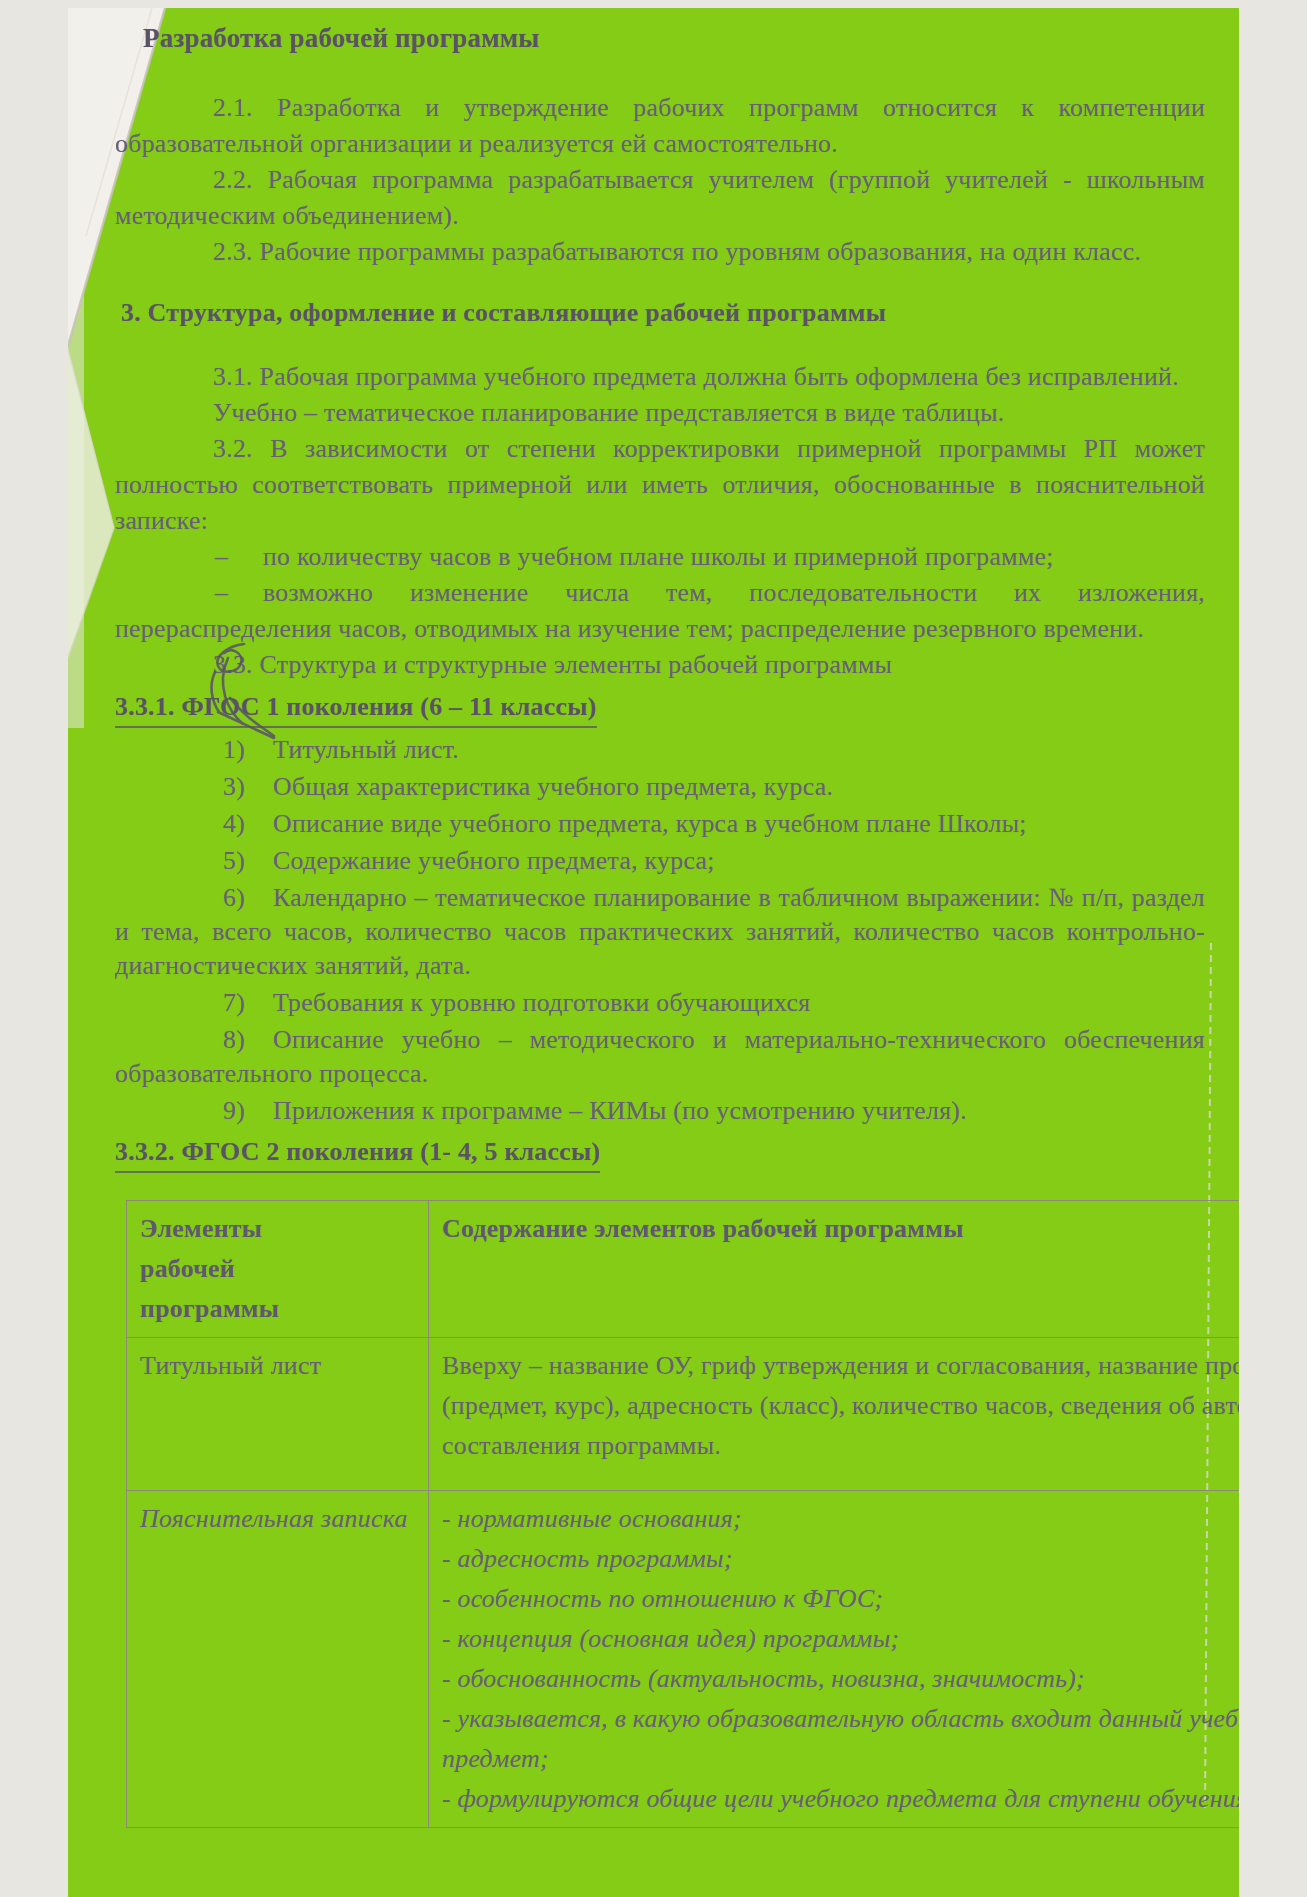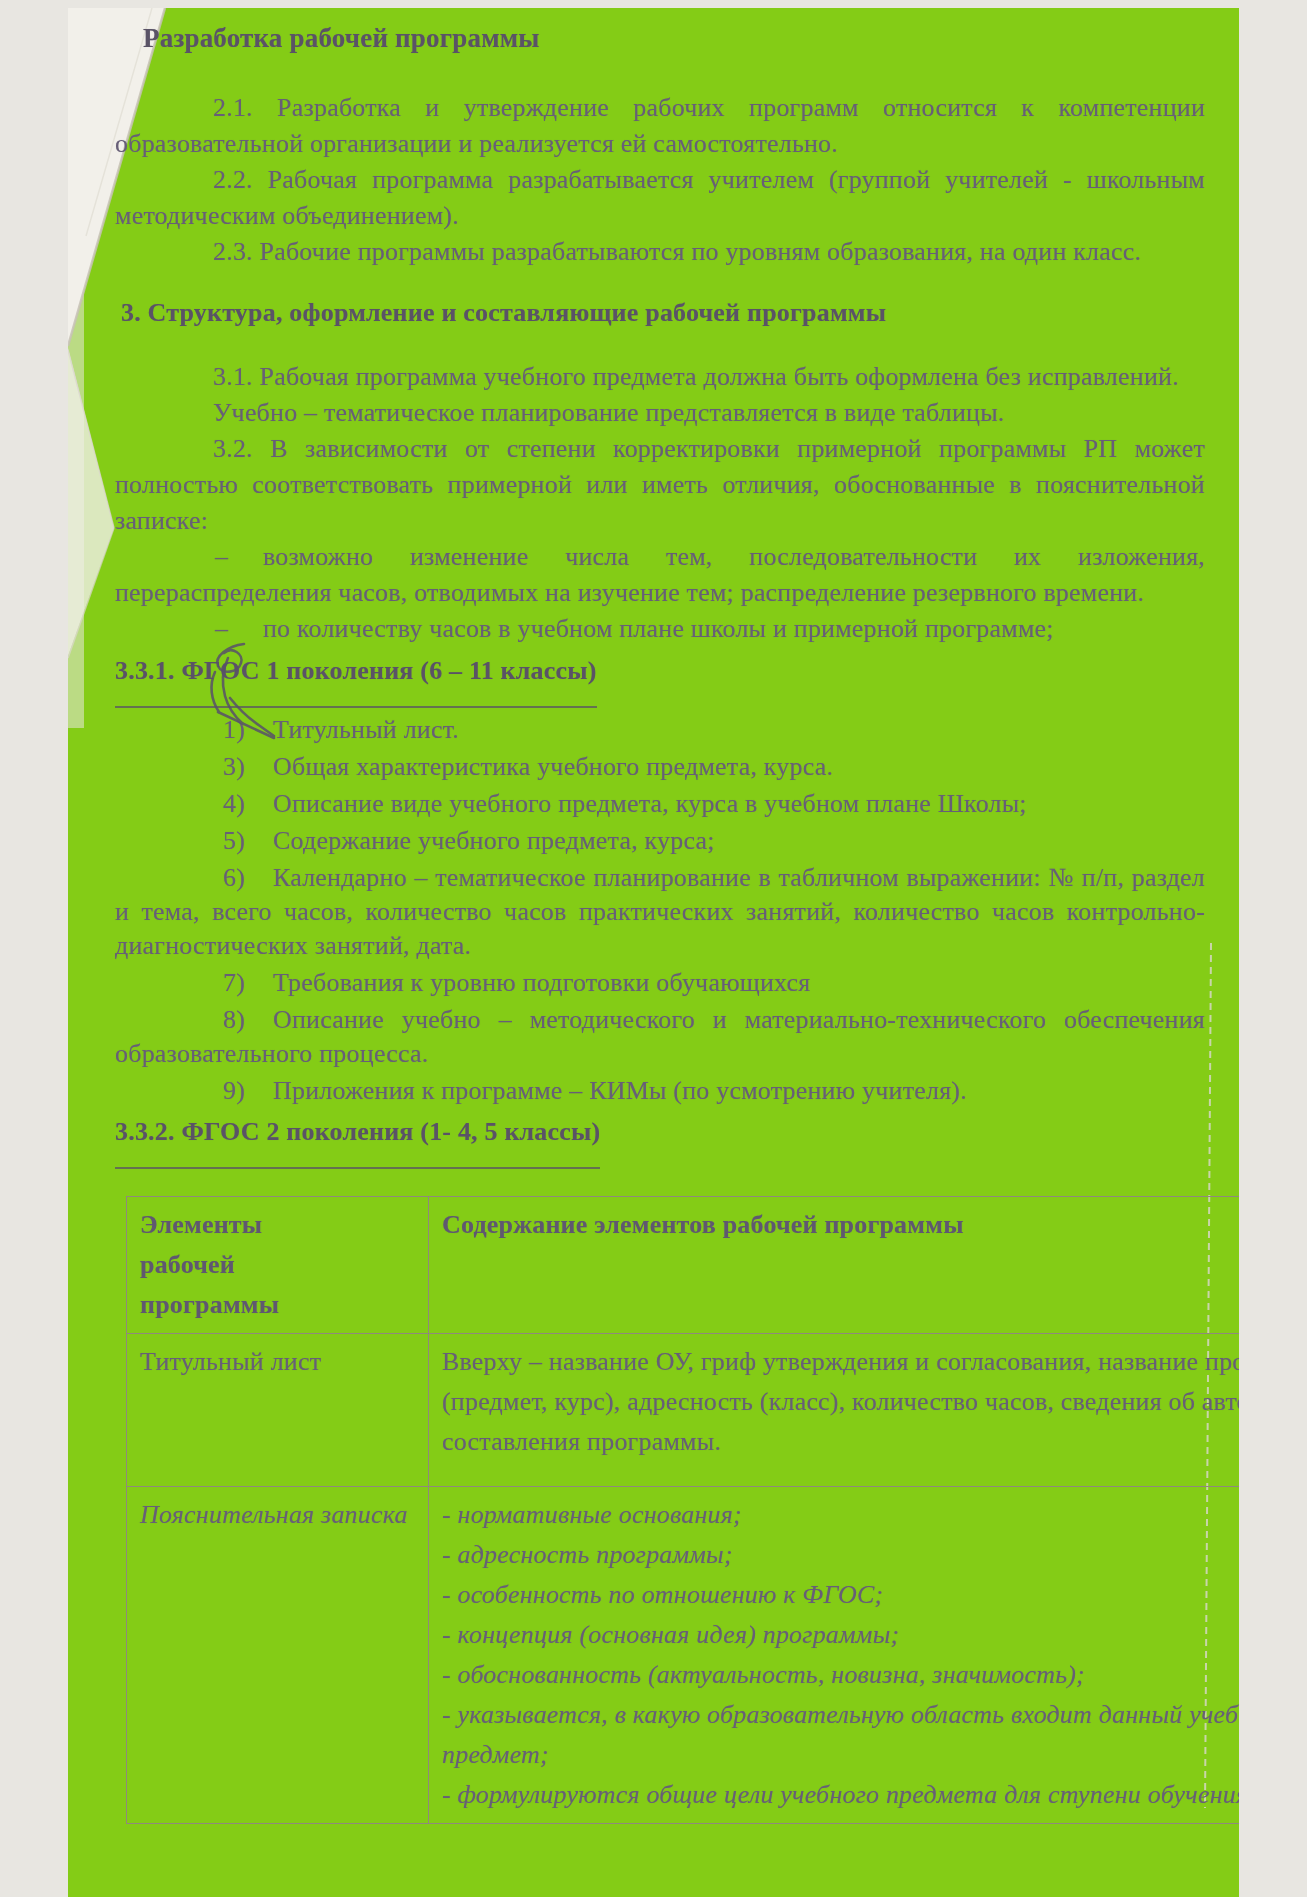--- a/index.html
+++ b/index.html
@@ -36,21 +36,21 @@
   .after-head{margin-top:28px;}
   .bullet{ text-indent:100px; }
   .marker{display:inline-block;width:48px;text-indent:0;}
   .list{margin-top:5px;line-height:34px;}
   .li{margin:0 0 3px 0;text-indent:108px;}
   .num{display:inline-block;width:50px;text-indent:0;}
   .sub-head{
     margin:5px 0 0 0;font-weight:bold;color:#5a5366;text-align:left;line-height:38px;
   }
   .sub-head .ul{
-    display:inline-block;border-bottom:2.5px solid rgba(90,83,102,.75);padding-bottom:16px;
+    display:inline-block;border-bottom:2.5px solid rgba(90,83,102,.75);padding-bottom:0;
   }
   table.rp{
     border-collapse:collapse;
     margin:27px 0 0 11px;
     width:1237px;
     table-layout:fixed;
     line-height:40px;
   }
   table.rp td{
     border:1.6px solid #8f897c;
@@ -88,23 +88,24 @@
     <p class="t ind">2.1. Разработка и утверждение рабочих программ относится к компетенции образовательной организации и реализуется ей самостоятельно.</p>
     <p class="t ind">2.2. Рабочая программа разрабатывается учителем (группой учителей - школьным методическим объединением).</p>
     <p class="t ind">2.3. Рабочие программы разрабатываются по уровням образования, на один класс.</p>
 
     <p class="t sec-head">3. Структура, оформление и составляющие рабочей программы</p>
 
     <p class="t ind after-head">3.1. Рабочая программа учебного предмета должна быть оформлена без исправлений.</p>
     <p class="t ind">Учебно – тематическое планирование представляется в виде таблицы.</p>
     <p class="t ind">3.2. В зависимости от степени корректировки примерной программы РП может полностью соответствовать примерной или иметь отличия, обоснованные в пояснительной записке:</p>
 
+    <p class="t bullet"><span class="marker">–</span><span>по количеству часов в учебном плане школы и примерной программе;</span></p>
     <p class="t bullet"><span class="marker">–</span><span>возможно изменение числа тем, последовательности их изложения, перераспределения часов, отводимых на изучение тем; распределение резервного времени.</span></p>
-    <p class="t bullet"><span class="marker">–</span><span>по количеству часов в учебном плане школы и примерной программе;</span></p>
 
+    <p class="t ind">3.3. Структура и структурные элементы рабочей программы</p>
 
     <p class="t sub-head"><span class="ul">3.3.1. ФГОС 1 поколения  (6 – 11 классы)</span></p>
 
     <div class="list">
       <p class="t li"><span class="num">1)</span><span>Титульный лист.</span></p>
       <p class="t li"><span class="num">3)</span><span>Общая характеристика учебного предмета, курса.</span></p>
       <p class="t li"><span class="num">4)</span><span>Описание виде учебного предмета, курса в учебном плане Школы;</span></p>
       <p class="t li"><span class="num">5)</span><span>Содержание учебного предмета, курса;</span></p>
       <p class="t li"><span class="num">6)</span><span>Календарно – тематическое планирование в табличном выражении: № п/п, раздел и тема, всего часов, количество часов практических занятий, количество часов контрольно-диагностических занятий, дата.</span></p>
       <p class="t li"><span class="num">7)</span><span>Требования к уровню подготовки обучающихся</span></p>

